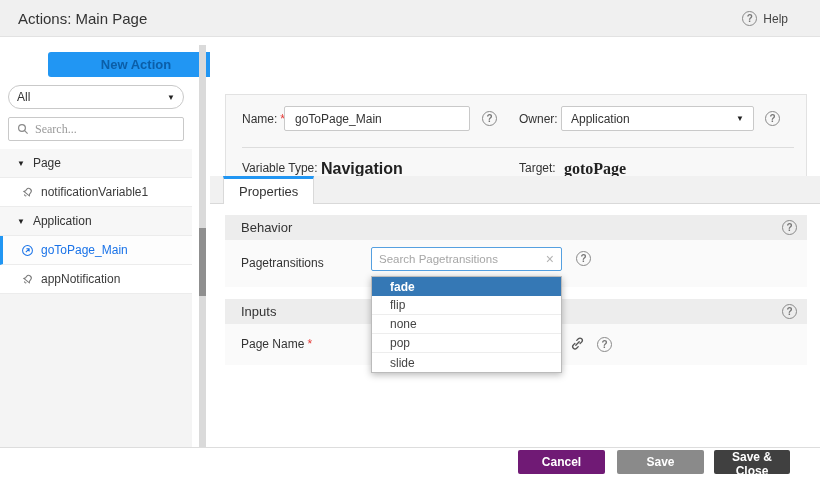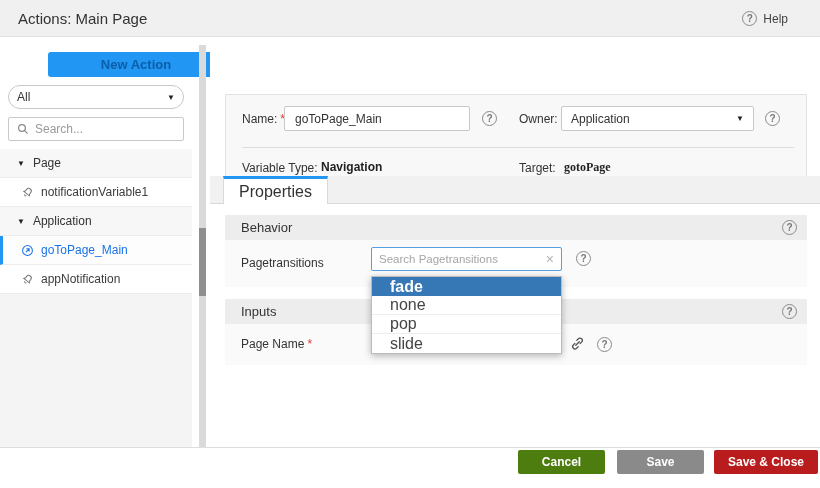--- a/index.html
+++ b/index.html
@@ -18,21 +18,21 @@
 
   
   .sidebar { position:absolute; left:0; top:37px; width:192px; height:410px; background:#f4f4f4; }
   .side-controls { background:#fff; padding:15px 8px 8px 8px; }
   .btn-new-action { display:block; width:100%; height:25px; background:#2196f3; border:none; border-radius:3px;
                     color:#0b5ea8; font-weight:bold; font-size:13px; cursor:pointer; font-family:inherit;margin-left:40px; }
   .side-select { margin-top:8px; height:24px; border:1px solid #c9c9c9; border-radius:12px; background:#fff;
                  display:flex; align-items:center; padding:0 8px; font-size:12px; cursor:pointer; }
   .side-select .caret { margin-left:auto; font-size:8px; color:#222; }
   .side-search { margin-top:8px; height:24px; border:1px solid #c9c9c9; border-radius:2px; background:#fff;
-                 display:flex; align-items:center; padding:0 7px; gap:5px; }
+                 display:flex; align-items:center; padding:0 7px; gap:5px;font-family:Liberation Serif, serif; }
   .side-search input { border:none; outline:none; width:100%; font-size:12px; color:#333; font-family:inherit; background:transparent; }
   .side-search input::placeholder { color:#9a9a9a; }
 
   .tree { background:#fff; }
   .tree-row { height:29px; display:flex; align-items:center; border-bottom:1px solid #ececec; font-size:12px; cursor:pointer; background:#fff; }
   .tree-row.group { padding-left:17px; background:#f7f7f7; gap:8px; }
   .tree-row.group .tw { font-size:8px; color:#222; }
   .tree-row.item { padding-left:20px; gap:7px; color:#3c3c3c; }
   .tree-row.item.selected { border-left:3px solid #2196f3; padding-left:17px; color:#1a73e8; background:#fdfdfd; }
   .tree-icon { width:14px; height:14px; display:inline-flex; align-items:center; justify-content:center; flex:0 0 auto; }
@@ -48,27 +48,27 @@
   .form-panel { position:absolute; left:15px; top:23px; width:582px; height:97px;
                 background:#f8f8f8; border:1px solid #e2e2e2;margin-top:34px; }
   .fl { position:absolute; font-size:12px; color:#333; }
   .req { color:#e53935; margin-left:3px; }
   .name-input { position:absolute; left:58px; top:11px; width:186px; height:25px; border:1px solid #c9c9c9;
                 border-radius:2px; padding:0 10px; font-size:12px; color:#333; font-family:inherit; background:#fff; }
   .owner-select { position:absolute; left:335px; top:11px; width:193px; height:25px; border:1px solid #c9c9c9;
                   border-radius:2px; background:#fff; display:flex; align-items:center; padding:0 9px; font-size:12px; cursor:pointer; }
   .owner-select .caret { margin-left:auto; font-size:8px; color:#222; }
   .panel-divider { position:absolute; left:16px; top:52px; width:552px; height:1px; background:#ddd; }
-  .fv { position:absolute; font-size:12px; color:#222; font-weight:bold; }
+  .fv { position:absolute; font-size:16px; color:#222; font-weight:bold; }
 
   
   .tabstrip { position:absolute; left:0; top:139px; width:610px; height:28px; background:#f1f1f1; border-bottom:1px solid #d9d9d9; }
   .tab-active { position:absolute; left:13px; top:0; height:28px; padding:0 15px; background:#fff;
                 border-top:3px solid #2196f3; border-left:1px solid #d9d9d9; border-right:1px solid #d9d9d9;
-                display:flex; align-items:center; font-size:16px; color:#333; cursor:pointer; }
+                display:flex; align-items:center; font-size:13px; color:#333; cursor:pointer; }
 
   
   .sec-header { position:absolute; left:15px; width:582px; height:25px; background:#ededed;
                 display:flex; align-items:center; padding:0 10px 0 16px; font-size:13px; color:#333; }
   .sec-header .help-circle { margin-left:auto; cursor:pointer; }
   .sec-body { position:absolute; left:15px; width:582px; background:#fafafa; }
   .behavior-header { top:178px; }
   .behavior-body { top:203px; height:47px; }
   .behavior-body .label { position:absolute; left:16px; top:16px; font-size:12px; }
   .combo { position:absolute; left:146px; top:7px; width:191px; height:24px; background:#fff;
@@ -80,32 +80,32 @@
 
   .inputs-header { top:262px; }
   .inputs-body { top:287px; height:41px; }
   .inputs-body .label { position:absolute; left:16px; top:13px; font-size:12px; }
   .link-icon { position:absolute; left:345px; top:12px; width:16px; height:16px; display:inline-flex; cursor:pointer; }
   .inputs-help { position:absolute; left:372px; top:13px; cursor:pointer; }
 
   
   .dropdown { position:absolute; left:161px; top:239px; width:191px; background:#fff; border:1px solid #bbb;
               box-shadow:0 2px 7px rgba(0,0,0,.28); z-index:20; }
-  .opt { height:19px; display:flex; align-items:center; padding-left:18px; font-size:16px; color:#444;
+  .opt { height:19px; display:flex; align-items:center; padding-left:18px; font-size:12px; color:#444;
          border-bottom:1px solid #ededed; cursor:pointer; }
   .opt:last-child { border-bottom:none; }
   .opt.selected { background:#3578b5; color:#fff; font-weight:bold; border-bottom:none; }
 
   
   .footer-divider { position:absolute; left:0; top:447px; width:820px; height:1px; background:#ddd; }
   .btn { position:absolute; top:450px; height:24px; border:none; border-radius:2px; color:#fff;
          font-size:12px; font-weight:bold; cursor:pointer; font-family:inherit; }
-  .btn-cancel { left:518px; width:87px; background:#4d7c0f; }
+  .btn-cancel { left:518px; width:87px; background:#701a75; }
   .btn-save { left:617px; width:87px; background:#8a8a8a; }
-  .btn-save-close { left:714px; width:104px; background:#b91c1c; }
+  .btn-save-close { left:714px; width:76px; background:#404040; }
 
   svg { display:block; }
 </style>
 </head>
 <body>
 
 <div class="frame">
 
   <div class="header">
     <div class="title">Actions: Main Page</div>
@@ -239,20 +239,21 @@
           <path d="M5.4 8.6 L8.6 5.4"></path>
           <path d="M6.3 4.1 l1.5 -1.5 a2.15 2.15 0 0 1 3.05 3.05 L9.4 7.1"></path>
           <path d="M7.7 9.9 l-1.5 1.5 a2.15 2.15 0 0 1 -3.05 -3.05 L4.6 6.9"></path>
         </svg>
       </span>
       <span class="help-circle inputs-help">?</span>
     </div>
 
     <div class="dropdown">
       <div class="opt selected">fade</div>
+      <div class="opt">flip</div>
       <div class="opt">none</div>
       <div class="opt">pop</div>
       <div class="opt">slide</div>
     </div>
 
   </div>
 
   <div class="footer-divider"></div>
   <button class="btn btn-cancel">Cancel</button>
   <button class="btn btn-save">Save</button>

